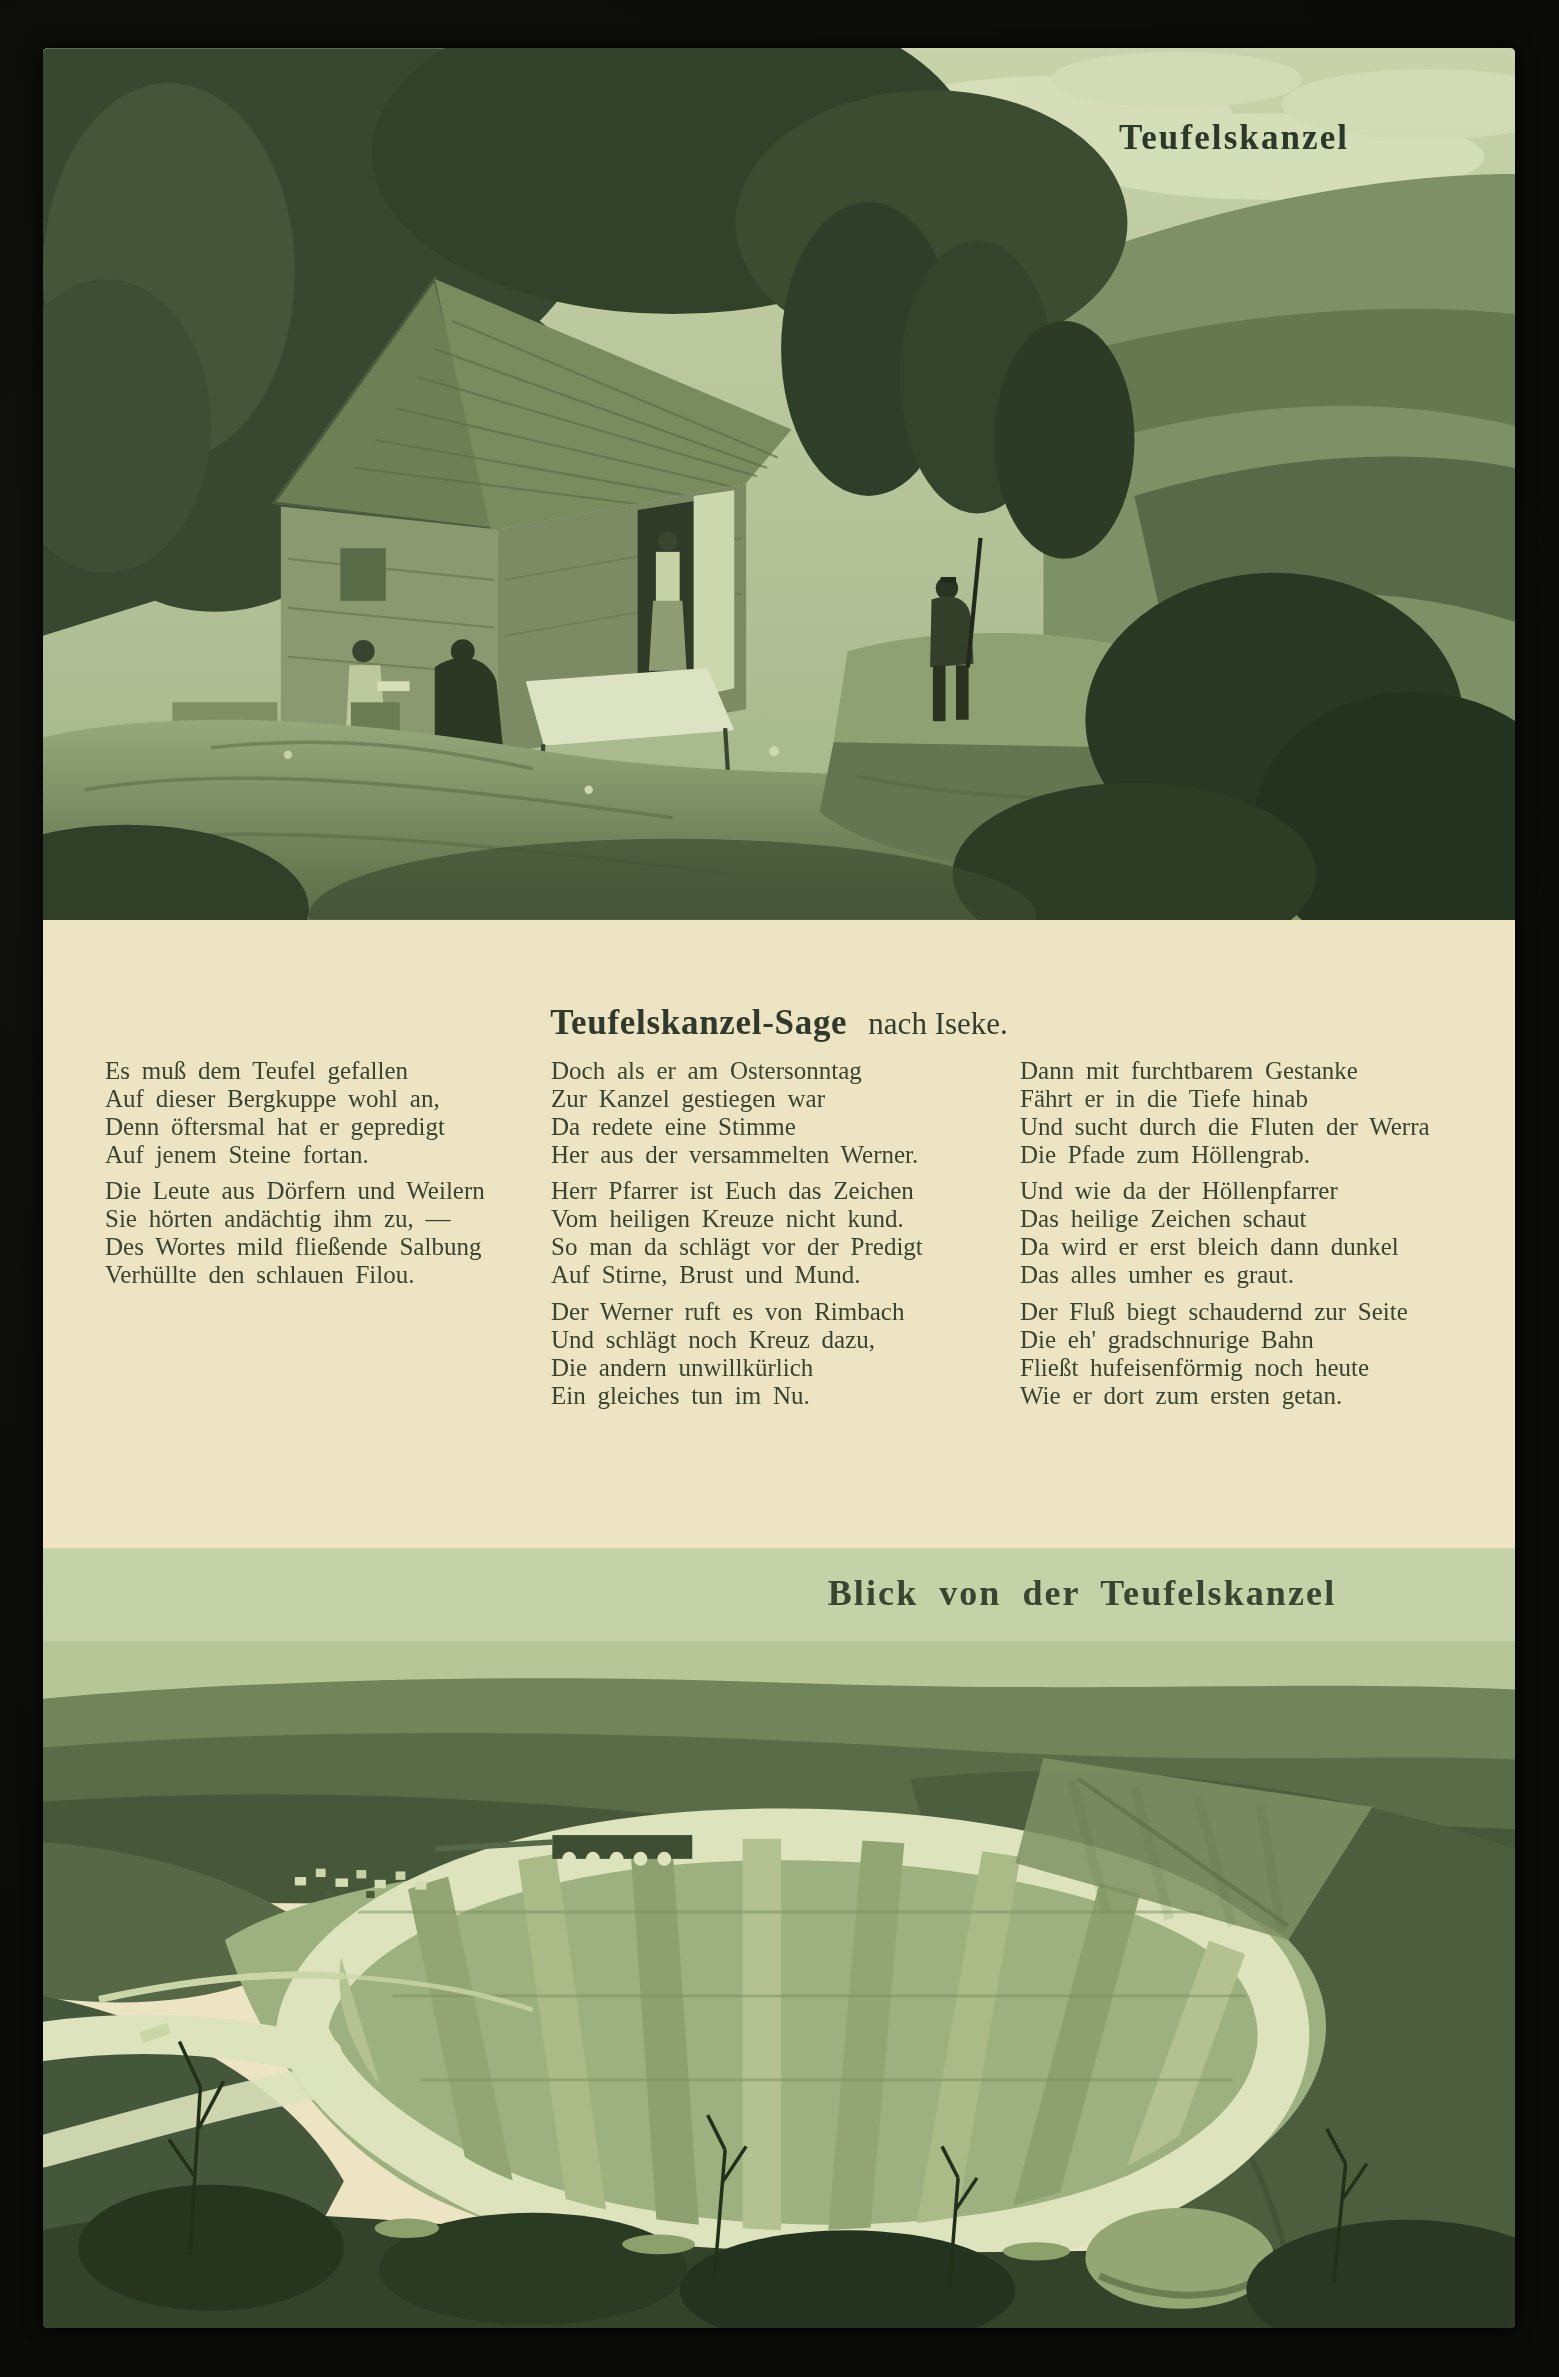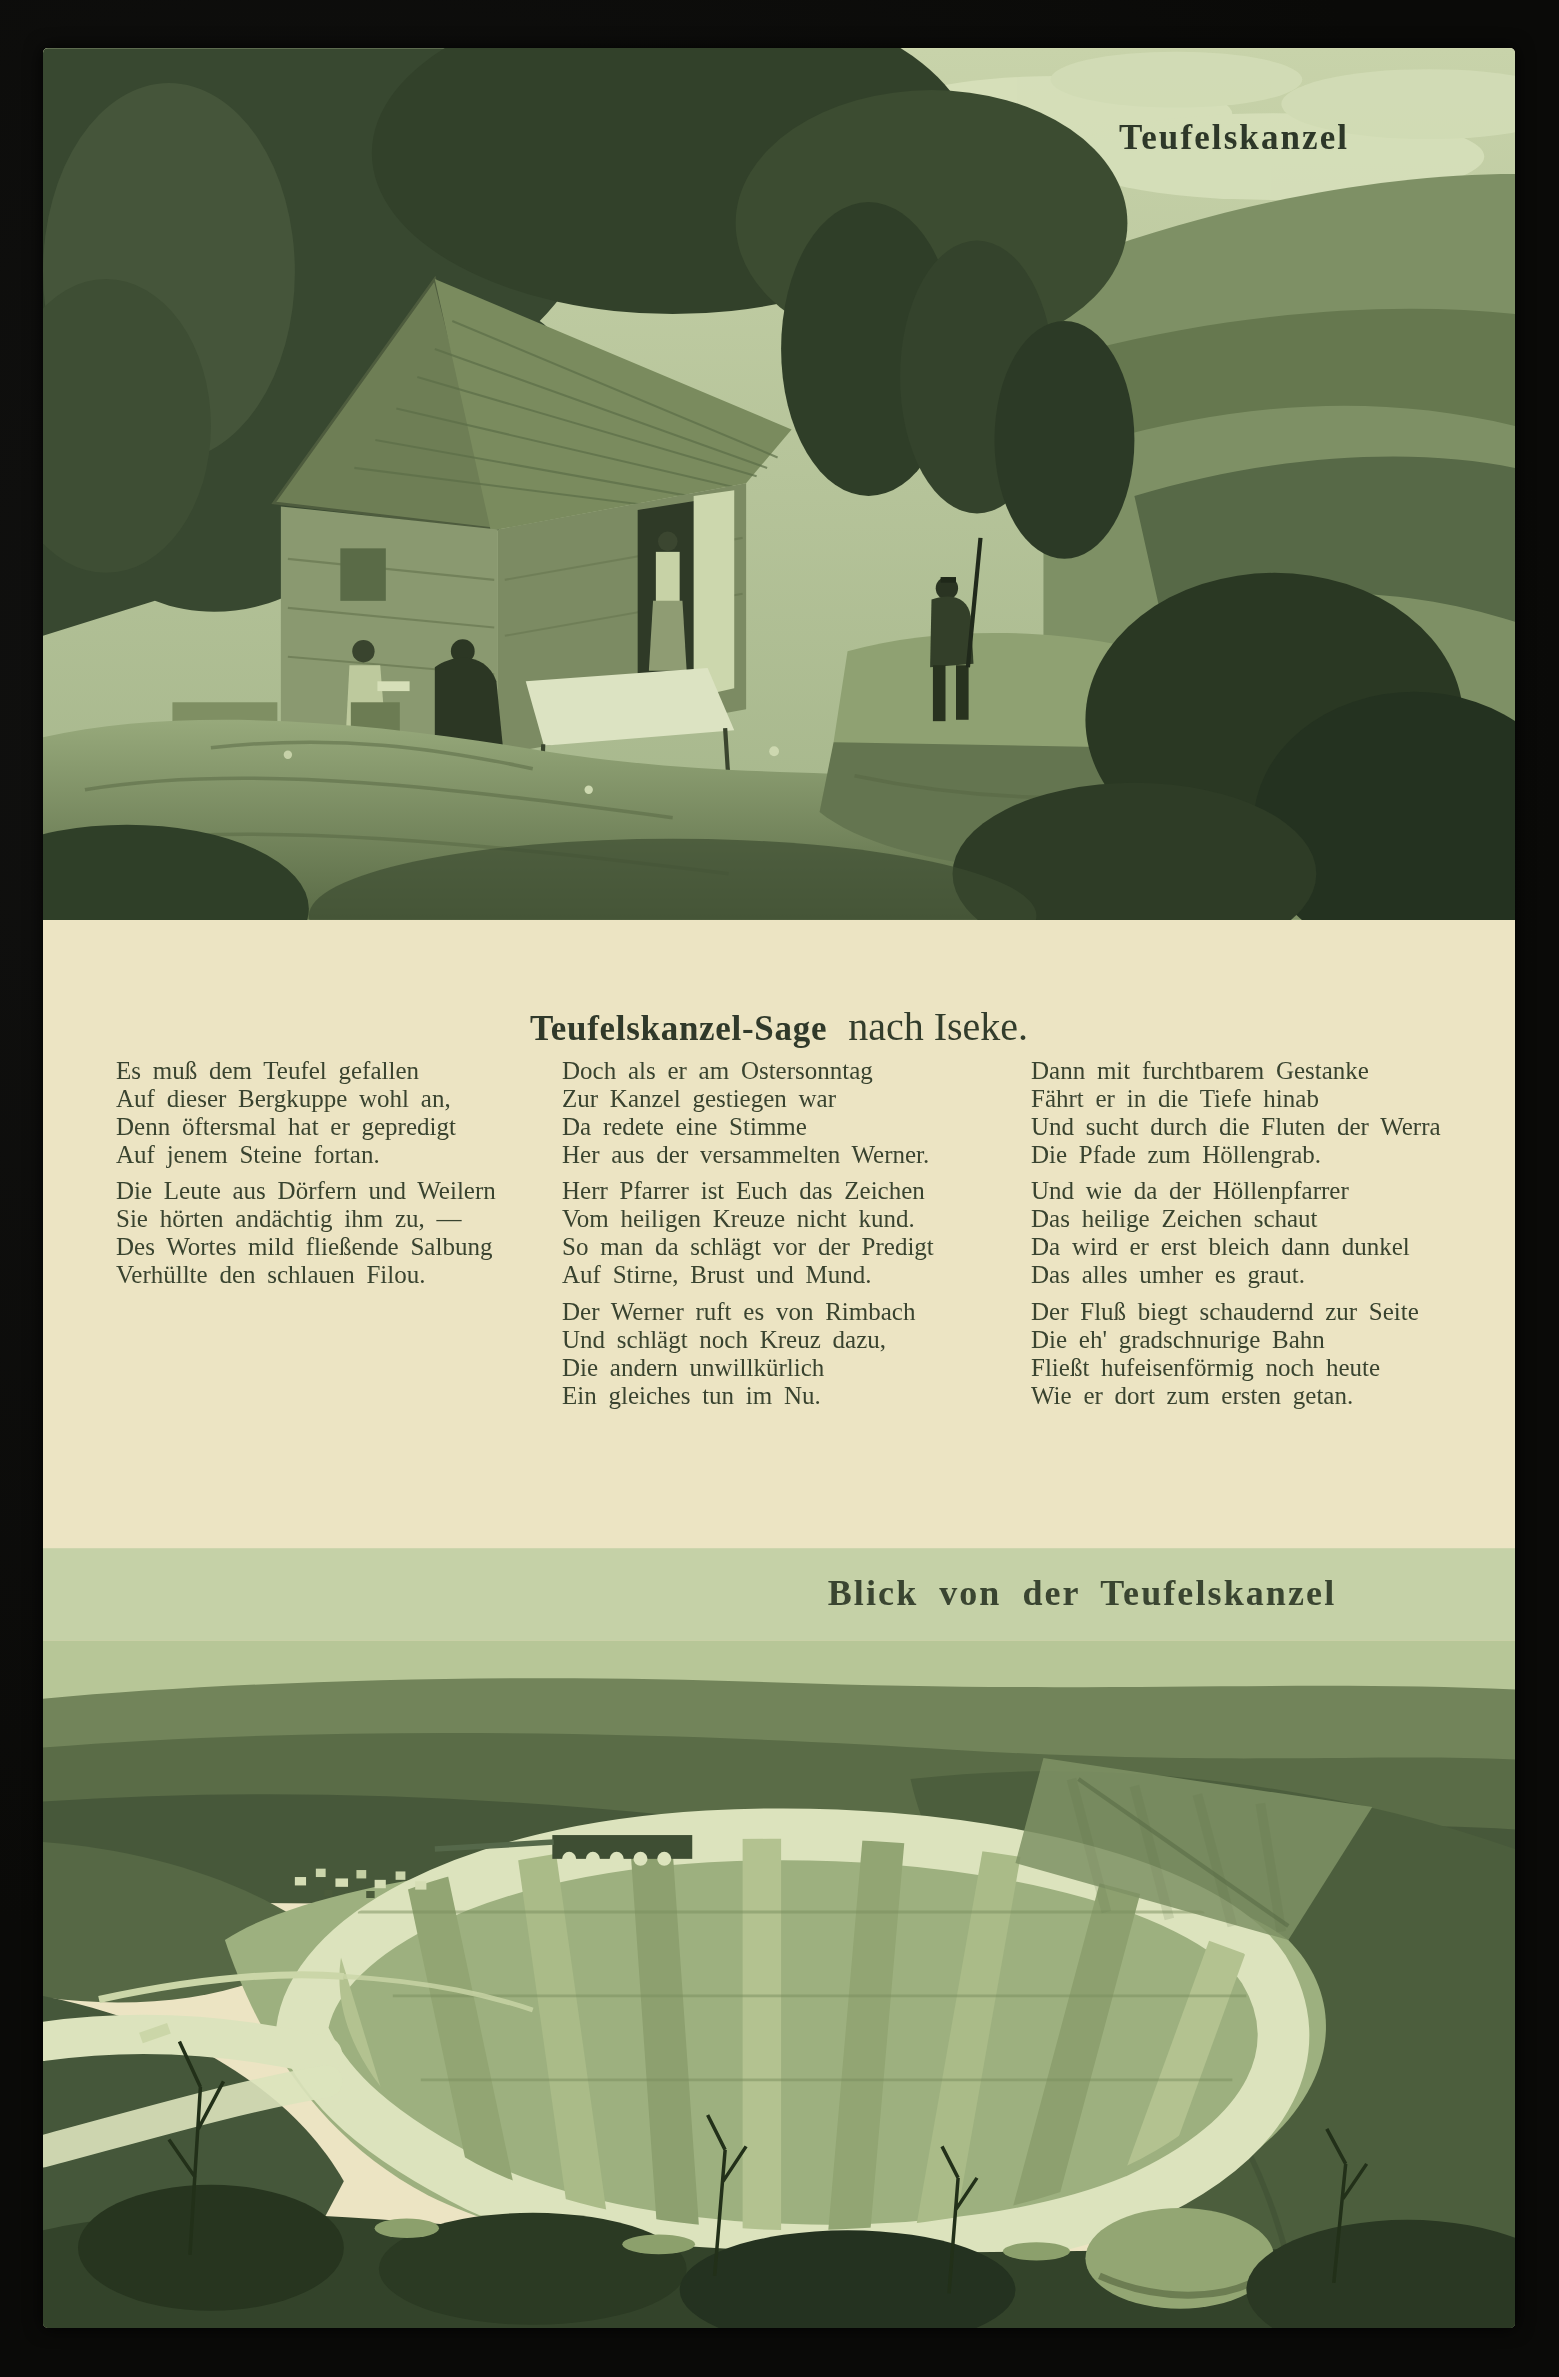--- a/index.html
+++ b/index.html
@@ -17,22 +17,22 @@
     font-size:35px;font-weight:600;letter-spacing:2.1px;color:#2e3829;
     text-shadow:0 0 1.4px rgba(210,220,180,.35);}
   .band-title{position:absolute;top:24px;left:1039px;transform:translateX(-50%);
     white-space:nowrap;font-size:36px;font-weight:600;letter-spacing:2.1px;
     word-spacing:9.8px;color:#3a4531;z-index:2;}
   .poem{position:absolute;top:872px;left:0;width:1472px;height:592px;
     background:#ece4c3;color:#333d2c;}
   .poem-title-row{position:absolute;top:83px;left:0;width:1472px;
     text-align:center;white-space:nowrap;}
   .poem-title{font-size:35px;font-weight:700;letter-spacing:0.7px;color:#30392a;}
-  .poem-subtitle{font-size:40px;font-weight:400;margin-left:21px;color:#333d2c;}
-  .poem-col{position:absolute;top:137px;width:462px;margin-left:11px;}
+  .poem-subtitle{font-size:31px;font-weight:400;margin-left:21px;color:#333d2c;}
+  .poem-col{position:absolute;top:137px;width:462px;}
   .poem-col-1{left:62px;}
   .poem-col-2{left:508px;}
   .poem-col-3{left:977px;}
   .stanza{margin-bottom:8.4px;}
   .poem-line{font-size:25px;line-height:28px;white-space:nowrap;
     word-spacing:0.22em;color:#39432f;}
 </style>
 </head>
 <body>
 

